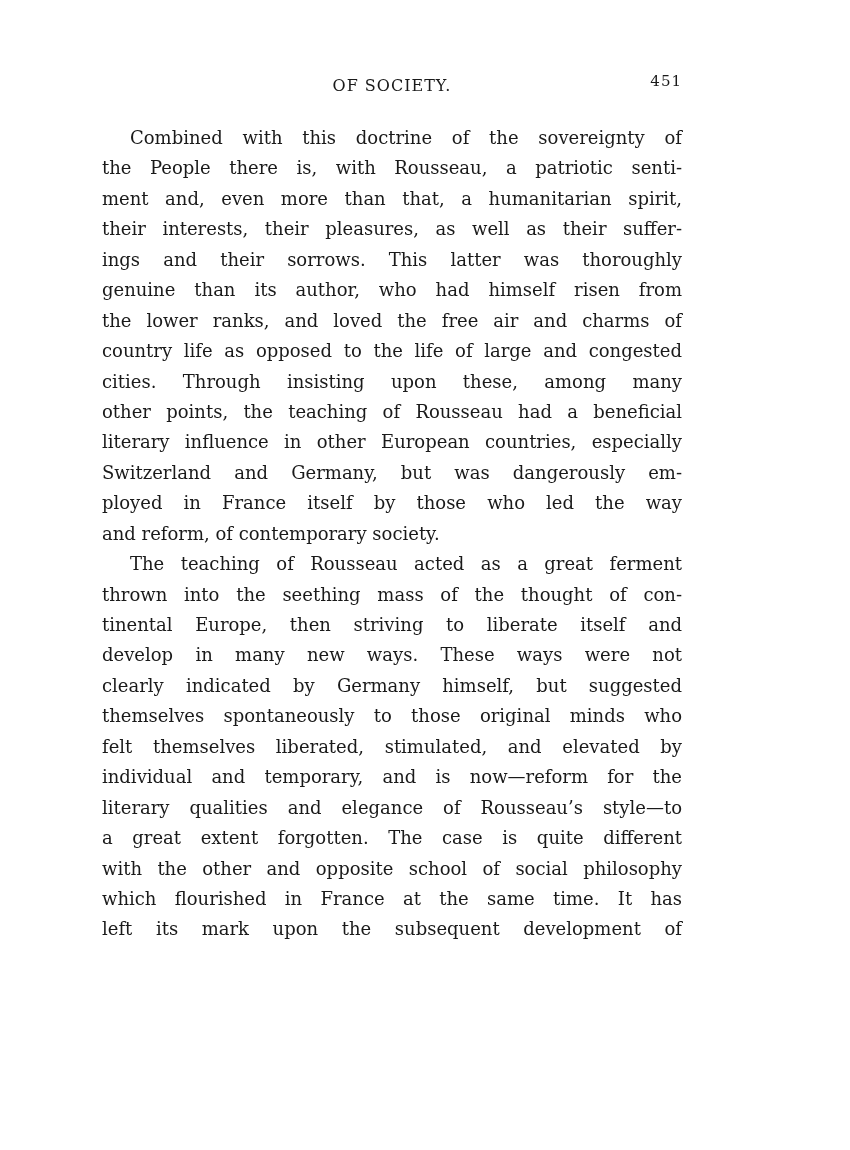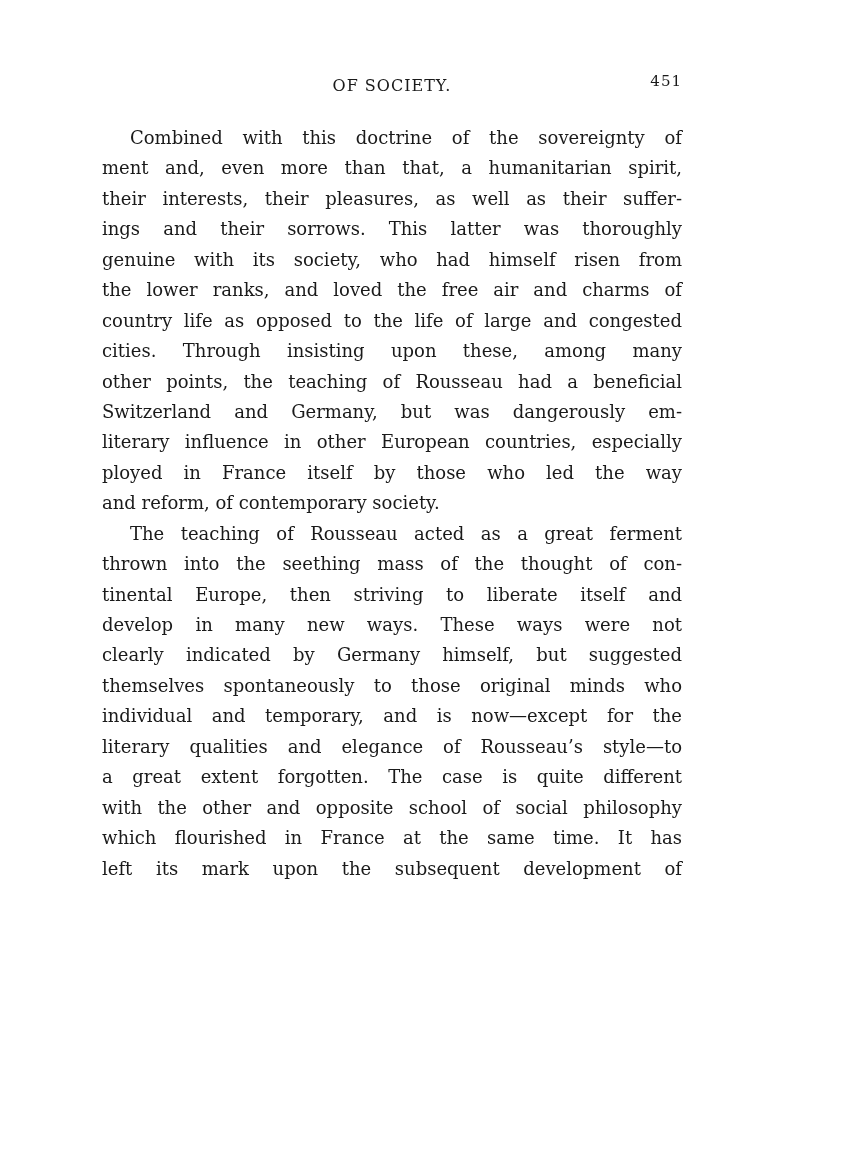--- a/index.html
+++ b/index.html
@@ -16,38 +16,40 @@
 </head>
 <body>
 
 <div class="page">
   <div class="running-head">
     <span class="running-title">OF SOCIETY.</span>
     <span class="page-number">451</span>
   </div>
   <div class="body-text" id="body">
       <div class="line indent">Combined with this doctrine of the sovereignty of</div>
+      <div class="line">the People there is, with Rousseau, a patriotic senti-</div>
       <div class="line">ment and, even more than that, a humanitarian spirit,</div>
       <div class="line">their interests, their pleasures, as well as their suffer-</div>
       <div class="line">ings and their sorrows.  This latter was thoroughly</div>
-      <div class="line">genuine with its society, who had himself risen from</div>
+      <div class="line">genuine than its author, who had himself risen from</div>
       <div class="line">the lower ranks, and loved the free air and charms of</div>
       <div class="line">country life as opposed to the life of large and congested</div>
       <div class="line">cities.  Through insisting upon these, among many</div>
       <div class="line">other points, the teaching of Rousseau had a beneficial</div>
+      <div class="line">literary influence in other European countries, especially</div>
       <div class="line">Switzerland and Germany, but was dangerously em-</div>
-      <div class="line">literary influence in other European countries, especially</div>
       <div class="line">ployed in France itself by those who led the way</div>
       <div class="line last">and reform, of contemporary society.</div>
       <div class="line indent">The teaching of Rousseau acted as a great ferment</div>
       <div class="line">thrown into the seething mass of the thought of con-</div>
       <div class="line">tinental Europe, then striving to liberate itself and</div>
       <div class="line">develop in many new ways.  These ways were not</div>
       <div class="line">clearly indicated by Germany himself, but suggested</div>
       <div class="line">themselves spontaneously to those original minds who</div>
-      <div class="line">individual and temporary, and is now—except for the</div>
+      <div class="line">felt themselves liberated, stimulated, and elevated by</div>
+      <div class="line">individual and temporary, and is now—reform for the</div>
       <div class="line">literary qualities and elegance of Rousseau’s style—to</div>
       <div class="line">a great extent forgotten.  The case is quite different</div>
       <div class="line">with the other and opposite school of social philosophy</div>
       <div class="line">which flourished in France at the same time.  It has</div>
       <div class="line">left its mark upon the subsequent development of</div>
     </div>
 </div>
 
 </body></html>

